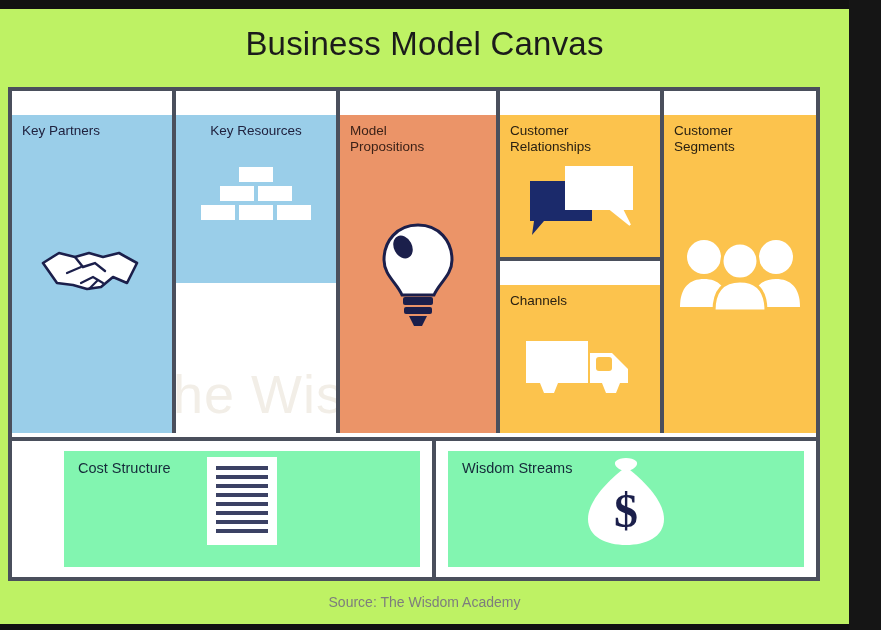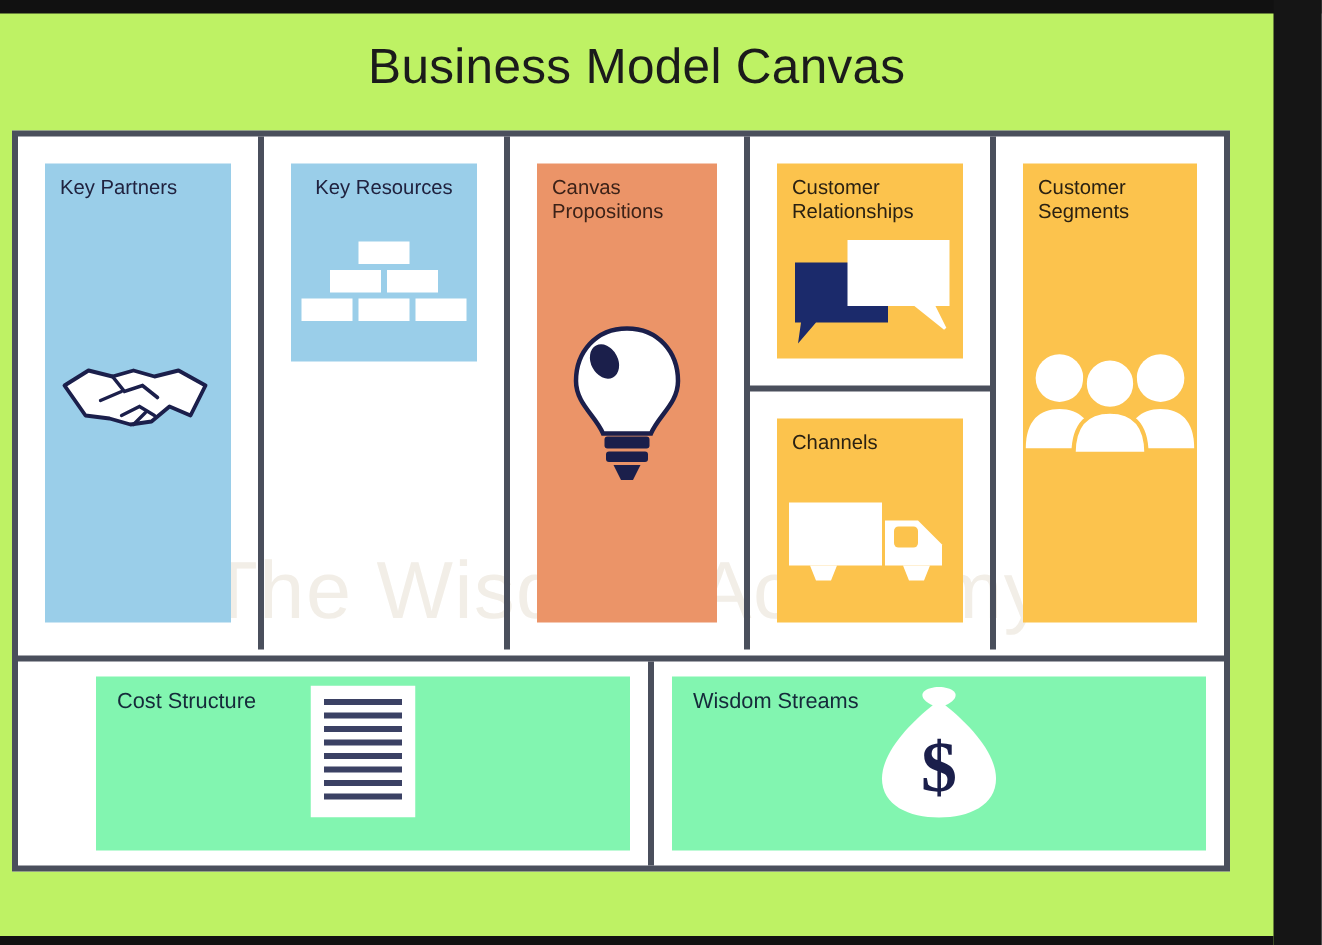--- a/index.html
+++ b/index.html
@@ -31,21 +31,21 @@
     letter-spacing:1px;z-index:0;
   }
   .grid-top{position:absolute;left:0;top:0;width:804px;height:342px;display:flex;z-index:1;}
   .col{box-sizing:border-box;border-right:4px solid #4a4f5c;display:flex;flex-direction:column;background:transparent;}
   .col:last-child{border-right:none;}
   .col-1{width:164px;}
   .col-2{width:164px;}
   .col-3{width:160px;}
   .col-4{width:164px;}
   .col-5{width:152px;}
-  .cell{box-sizing:border-box;padding:18px;display:flex;}
+  .cell{box-sizing:border-box;padding:0;display:flex;margin-top:24px;}
   .cell.split-top{height:174px;border-bottom:4px solid #4a4f5c;}
   .cell.split-bot{height:168px;}
   .cell.full{height:342px;}
   .cell.split-top-b{height:170px;border-bottom:4px solid #4a4f5c;}
   .cell.split-bot-b{height:172px;}
 
   .panel{
     width:100%;height:100%;box-sizing:border-box;position:relative;
     padding:8px 10px 0 10px;display:block;
   }
@@ -124,21 +124,21 @@
                 <rect x="79" y="40" width="34" height="15" fill="#ffffff"></rect>
               </svg>
             </div>
           </div>
         </div>
       </div>
 
       <div class="col col-3">
         <div class="cell full">
           <div class="panel p-salmon">
-            <div class="lbl">Canvas
+            <div class="lbl">Model
 Propositions</div>
             <div class="icon-wrap" style="top:104px;">
               <svg width="82" height="116" viewBox="0 0 82 116">
                 <path d="M41 6 C20 6 7 22 7 41 C7 56 20 64 25 76 L57 76 C62 64 75 56 75 41 C75 22 62 6 41 6 Z" fill="#ffffff" stroke="#1b1f4b" stroke-width="3"></path>
                 <ellipse cx="26" cy="28" rx="9" ry="12" transform="rotate(-28 26 28)" fill="#1b1f4b"></ellipse>
                 <rect x="26" y="78" width="30" height="8" rx="2" fill="#1b1f4b"></rect>
                 <rect x="27" y="88" width="28" height="7" rx="2" fill="#1b1f4b"></rect>
                 <path d="M32 97 L50 97 L45 107 L37 107 Z" fill="#1b1f4b"></path>
               </svg>
             </div>
@@ -226,14 +226,15 @@
               <path d="M40 15 C26 26 6 46 6 64 C6 82 24 90 44 90 C64 90 82 82 82 64 C82 46 62 26 48 15 Z" fill="#ffffff"></path>
               <text x="44" y="72" font-family="'Liberation Serif',serif" font-size="48" font-weight="700" fill="#1b1f4b" text-anchor="middle">$</text>
             </svg>
           </div>
         </div>
       </div>
     </div>
 
   </div>
 
+  <div class="source">Source: The Wisdom Academy</div>
   <div class="bottom-strip"></div>
 </div>
 
 </body></html>

